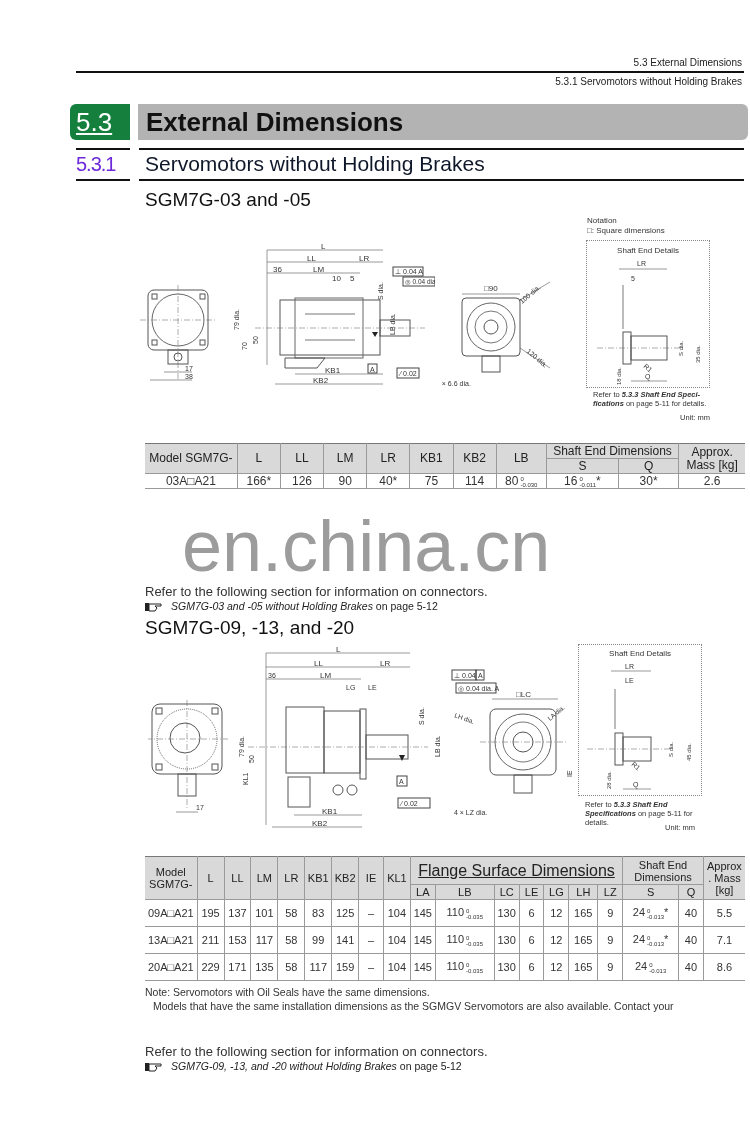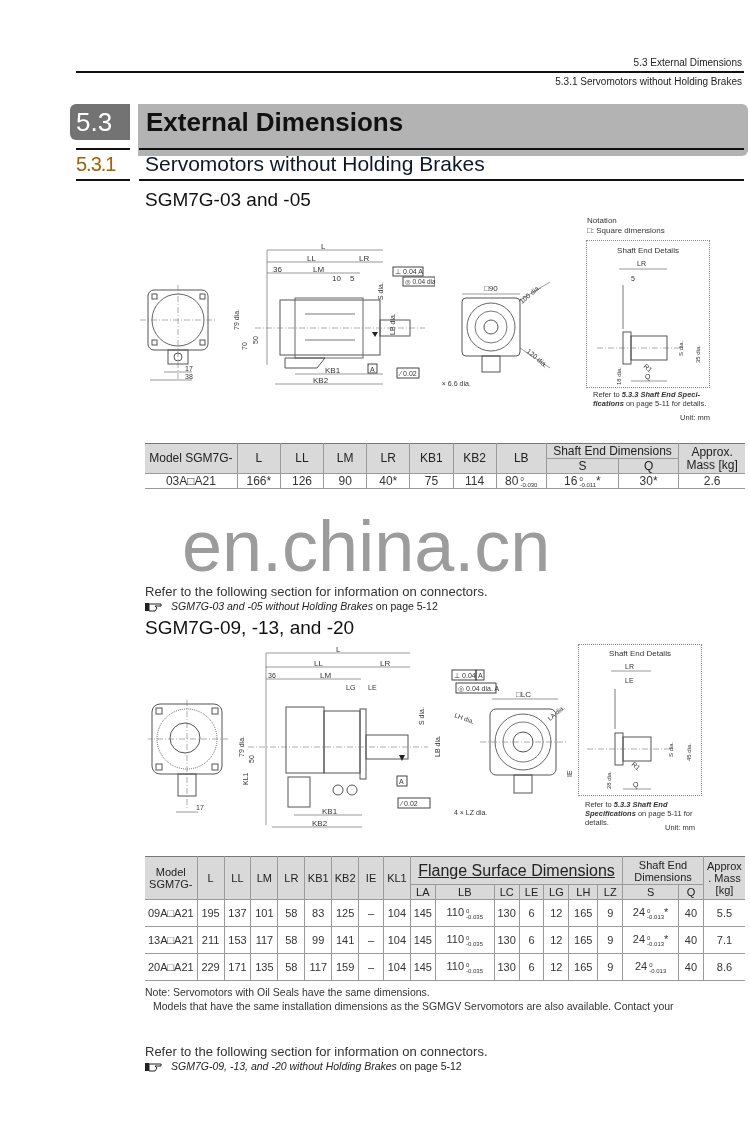--- a/index.html
+++ b/index.html
@@ -7,27 +7,27 @@
   body { font-family: "Liberation Sans", sans-serif; color: #1a1a1a; position: relative; }
 
   .abs { position: absolute; }
 
   
   .rh1 { right: 8px; top: 57px; font-size: 10px; color: #222; }
   .rh-rule { left: 76px; right: 6px; top: 71px; height: 2px; background: #111; }
   .rh2 { right: 8px; top: 76px; font-size: 10px; color: #222; }
 
   
-  .sec-num { left: 70px; top: 104px; width: 60px; height: 36px; background: #737373; border-radius: 6px 0 0 6px;
-             color: #fff; font-size: 26px; line-height: 36px; padding-left: 6px; }
-  .sec-bar { left: 138px; top: 104px; width: 610px; height: 52px; background: #b3b3b3; border-radius: 0 6px 6px 0;
+  .sec-num { left: 70px; top: 104px; width: 60px; height: 36px; background: #15803d; border-radius: 6px 0 0 6px;
+             color: #fff; font-size: 26px; line-height: 36px; padding-left: 6px; text-decoration: underline; }
+  .sec-bar { left: 138px; top: 104px; width: 610px; height: 36px; background: #b3b3b3; border-radius: 0 6px 6px 0;
              font-size: 26px; font-weight: bold; line-height: 36px; padding-left: 8px; color: #111; }
 
   .sub-rule { height: 2px; background: #111; }
-  .subnum { left: 76px; top: 153px; font-size: 20px; letter-spacing: -1px; color: #a16207; }
+  .subnum { left: 76px; top: 153px; font-size: 20px; letter-spacing: -1px; color: #6d28d9; }
   .subtitle { left: 145px; top: 152px; font-size: 21px; color: #0f172a; }
 
   .model-title { left: 145px; top: 189px; font-size: 19px; color: #111; }
 
   
   .drawing svg { display: block; }
   .dtxt { font-family: "Liberation Sans", sans-serif; fill: #333; }
 
   
   .notation { left: 587px; top: 216px; font-size: 8px; color: #333; line-height: 10px; }

